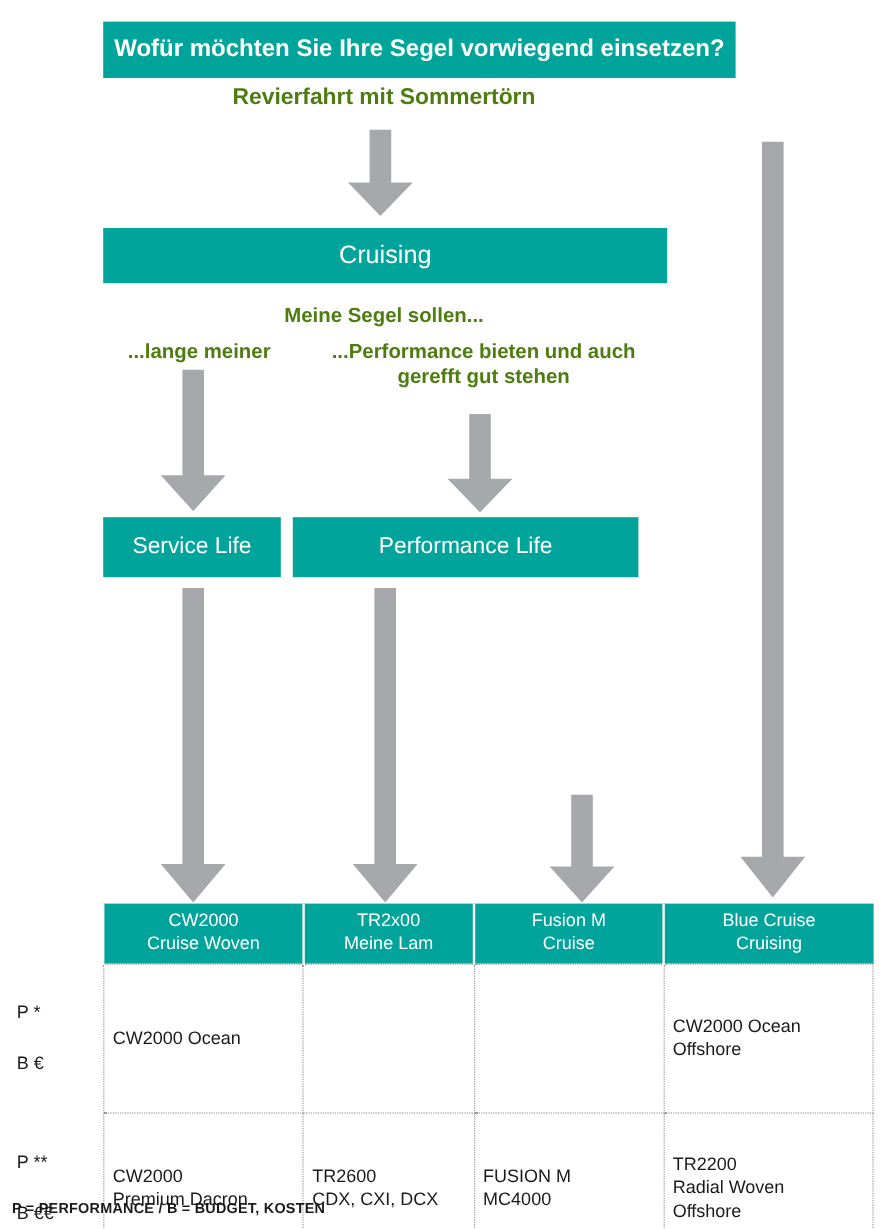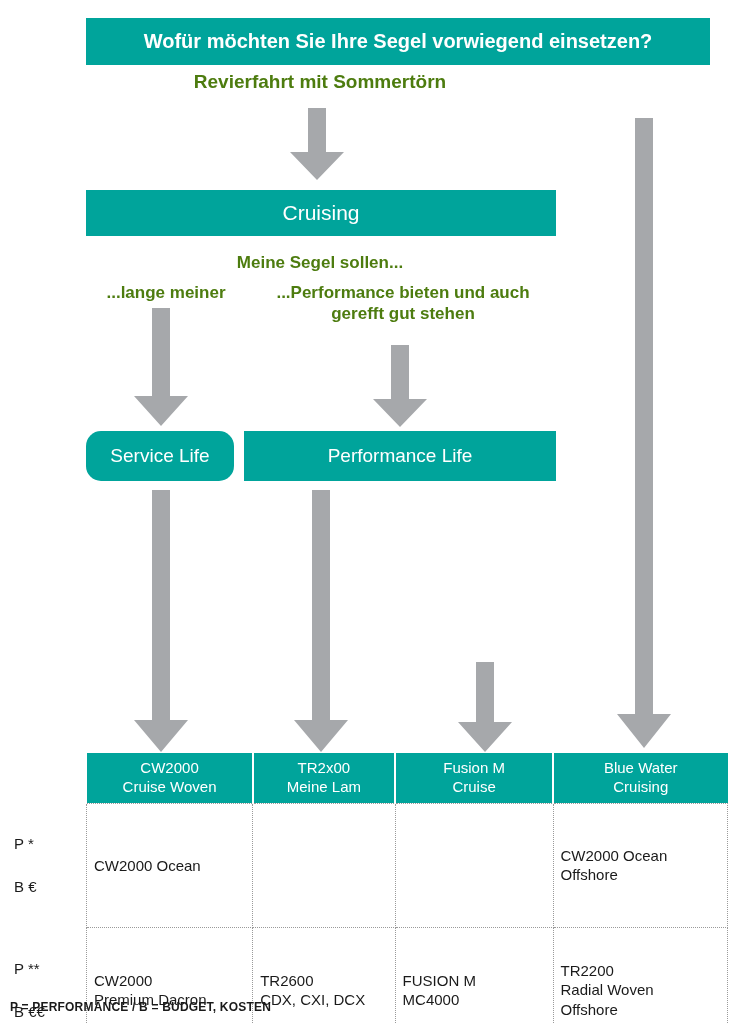--- a/index.html
+++ b/index.html
@@ -28,35 +28,34 @@
     color: #ffffff;
     display: flex;
     align-items: center;
     justify-content: center;
     text-align: center;
     font-weight: 400;
     line-height: 1.15;
     box-sizing: border-box;
   }
   #header-box {
-    left: 86px; top: 18px; width: 624px; height: 47px;
+    left: 86px; top: 18px; width: 527px; height: 47px;
     font-size: 20px;
     font-weight: 700;
   }
   #cruising-box {
     left: 86px; top: 190px; width: 470px; height: 46px;
     font-size: 21px;
   }
   #service-life-box {
     left: 86px; top: 431px; width: 148px; height: 50px;
     font-size: 19px;
-    border-radius: 15px;
   }
   #performance-life-box {
-    left: 244px; top: 431px; width: 312px; height: 50px;
+    left: 244px; top: 431px; width: 288px; height: 50px;
     font-size: 19px;
   }
 
   
   .label {
     text-align: center;
     font-weight: 700;
     color: #4d7c0f;
     line-height: 1.25;
   }
@@ -237,21 +236,21 @@
           </th>
           <th style="width:138px">
             <span class="cellline">TR2x00</span>
             <span class="cellline">Meine Lam</span>
           </th>
           <th style="width:153px">
             <span class="cellline">Fusion M</span>
             <span class="cellline">Cruise</span>
           </th>
           <th style="width:169px">
-            <span class="cellline">Blue Water</span>
+            <span class="cellline">Blue Cruise</span>
             <span class="cellline">Cruising</span>
           </th>
         </tr>
       </thead>
       <tbody>
         <tr>
           <td class="pb">
             <span class="cellline">P *</span>
             <span class="cellline">B €</span>
           </td>

